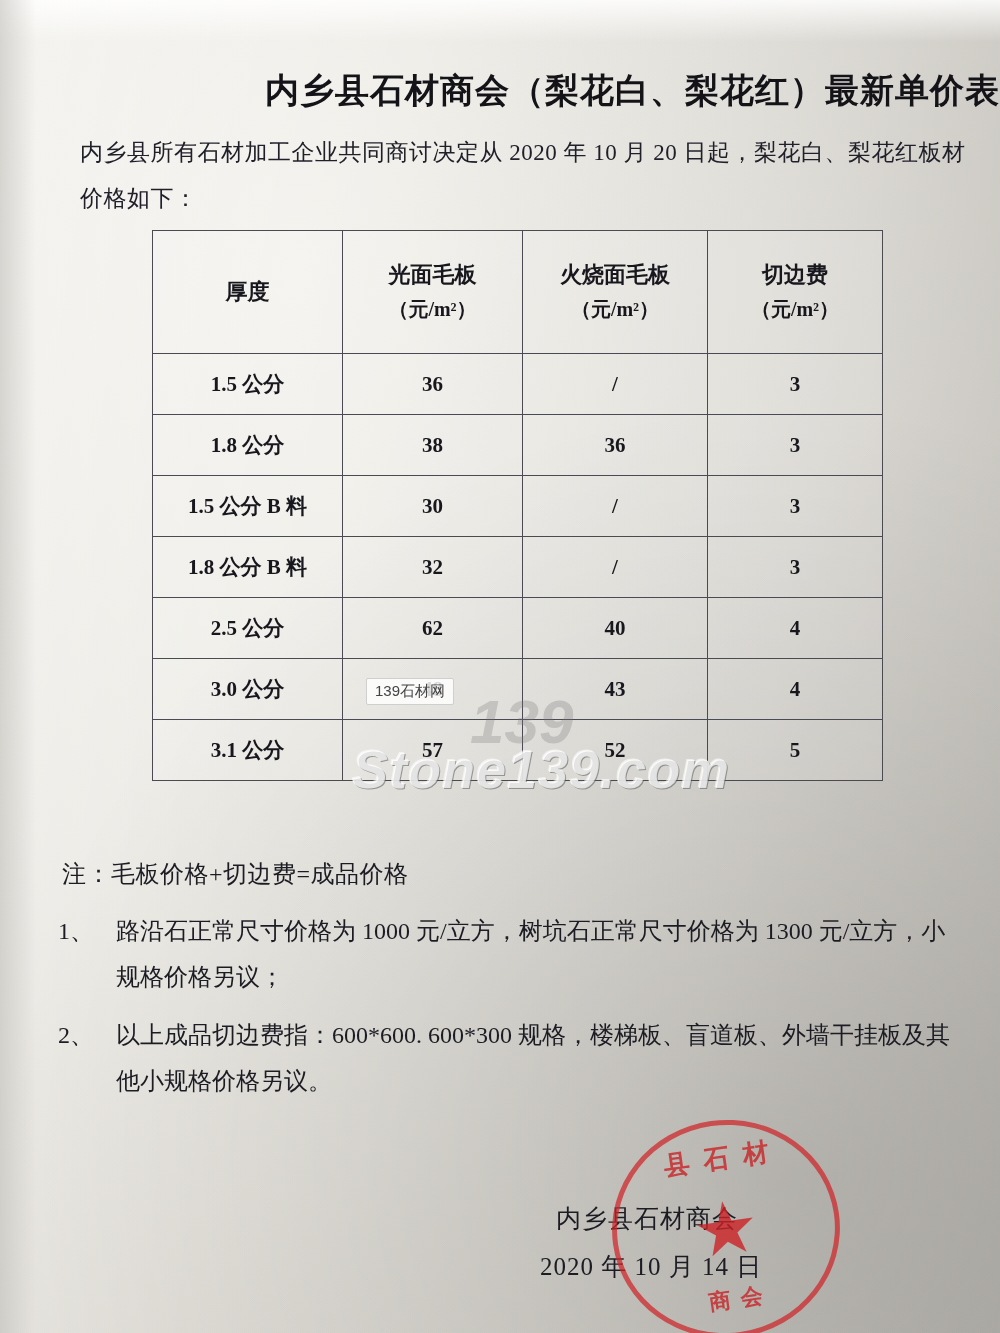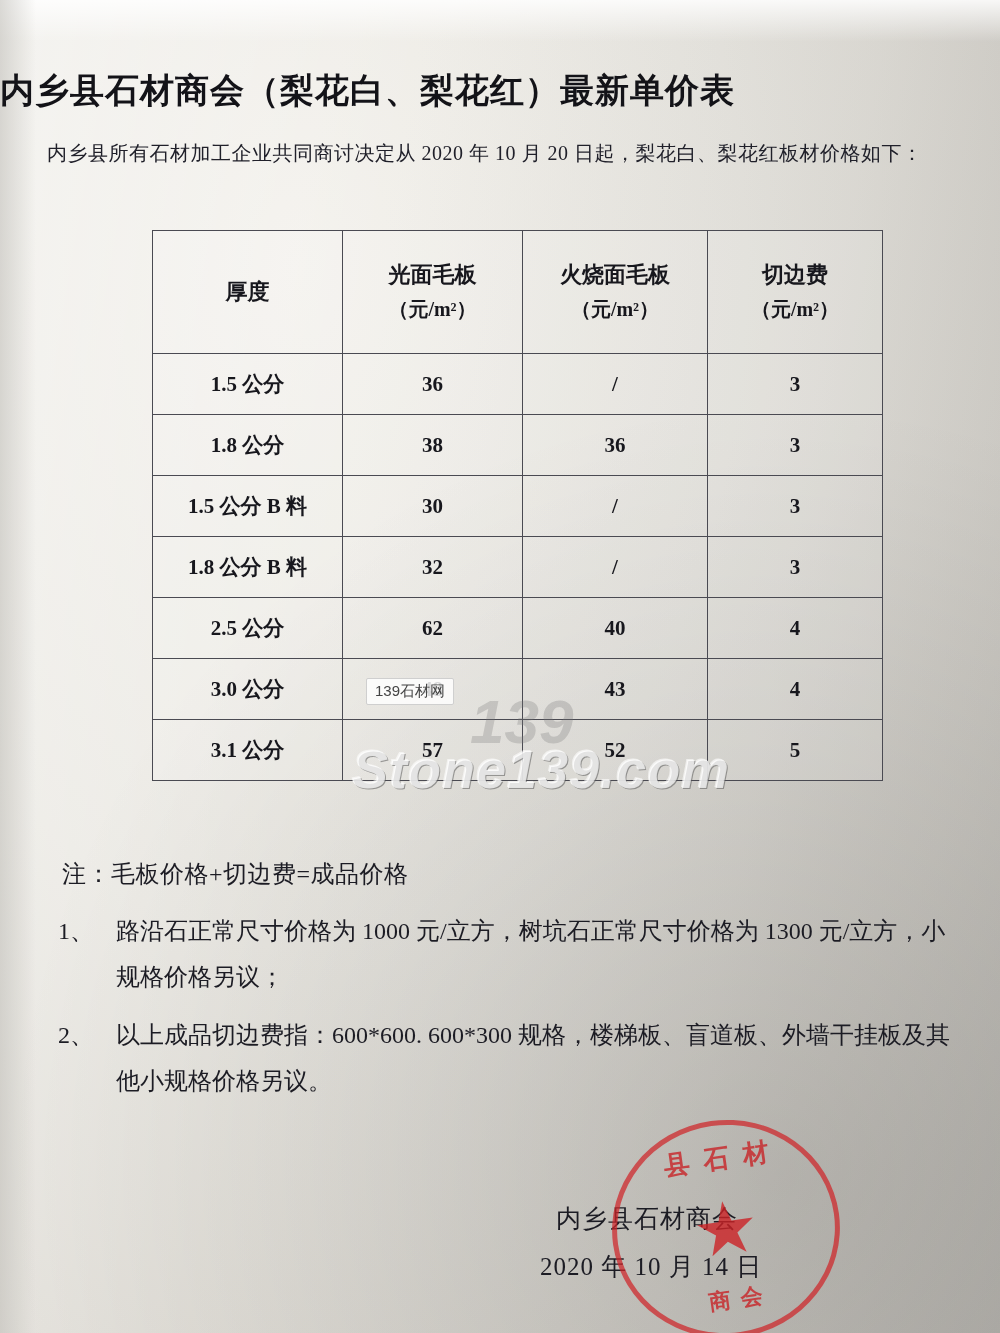--- a/index.html
+++ b/index.html
@@ -37,34 +37,34 @@
     position: absolute; left:0; top:0; width: 36px; height:100%;
     background: linear-gradient(90deg, rgba(190,188,182,0.55) 0%, rgba(255,255,255,0) 100%);
     pointer-events: none;
   }
 
   .doc-title {
     position: absolute;
     top: 68px;
     left: 0;
     width: 100%;
-    text-align: left;
+    text-align: right;
     font-size: 34px;
     font-weight: bold;
     letter-spacing: 1px;
     color: #131318;
     font-family: Liberation Mono, monospace;
   }
 
   .intro {
     position: absolute;
     top: 130px;
-    left: 47px;
+    left: 80px;
     width: 890px;
-    font-size: 20px;
+    font-size: 23px;
     line-height: 46px;
     color: #20202a;
     letter-spacing: 0.5px;
   }
 
   table.price-table {
     position: absolute;
     top: 230px;
     left: 152px;
     width: 730px;

